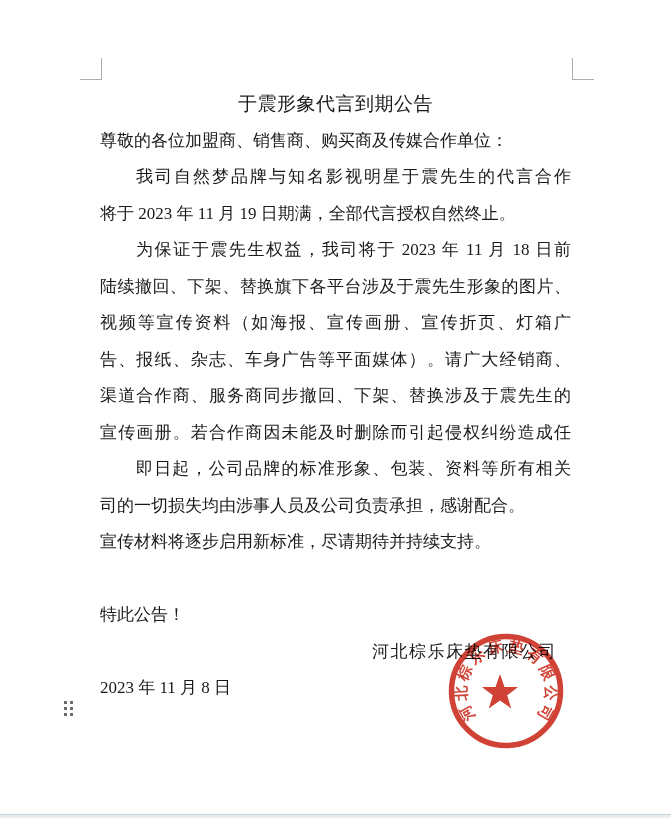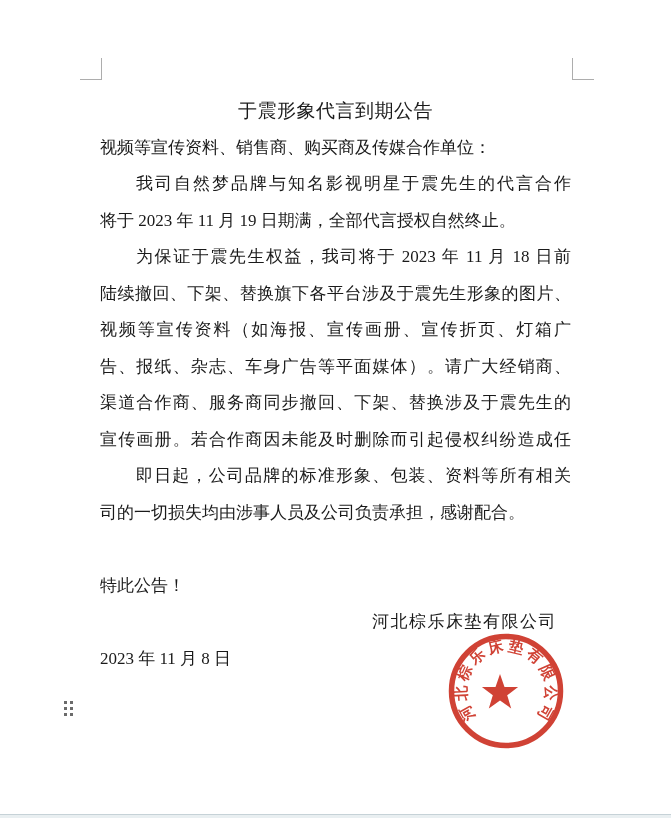--- a/index.html
+++ b/index.html
@@ -10,21 +10,21 @@
   }
   .page{position:absolute;inset:0;background:#ffffff;}
 
   
   .corner{position:absolute;width:21px;height:21px;}
   .corner.tl{left:80px;top:58px;border-right:1px solid #adadad;border-bottom:1px solid #adadad;}
   .corner.tr{left:572px;top:58px;border-left:1px solid #adadad;border-bottom:1px solid #adadad;}
 
   
   .content{
-    position:absolute;left:100px;top:93px;width:471px;
+    position:absolute;left:100px;top:86px;width:471px;
     font-size:17px;line-height:36.5px;
   }
   .line{width:471px;white-space:pre-wrap;}
   .line.title{font-size:19px;text-align:center;letter-spacing:0.5px;}
   .line.jl{text-align:justify;text-align-last:justify;}
   .line.indent{text-indent:36px;}
   .line.blank{height:36.5px;}
   .line.company{text-align:right;padding-right:14px;width:457px;letter-spacing:1.5px;}
   .line.date{padding-right:24px;width:447px;}
 
@@ -55,32 +55,33 @@
 </head>
 <body>
 
 <div class="page">
 
   <div class="corner tl"></div>
   <div class="corner tr"></div>
 
   <div class="content">
     <div class="line title">于震形象代言到期公告</div>
-    <div class="line">视频等宣传资料、销售商、购买商及传媒合作单位：</div>
+    <div class="line">尊敬的各位加盟商、销售商、购买商及传媒合作单位：</div>
 
     <div class="line jl indent">我司自然梦品牌与知名影视明星于震先生的代言合作</div>
     <div class="line">将于 2023 年 11 月 19 日期满，全部代言授权自然终止。</div>
     <div class="line jl indent">为保证于震先生权益，我司将于 2023 年 11 月 18 日前</div>
     <div class="line jl">陆续撤回、下架、替换旗下各平台涉及于震先生形象的图片、</div>
     <div class="line jl">视频等宣传资料（如海报、宣传画册、宣传折页、灯箱广</div>
     <div class="line jl">告、报纸、杂志、车身广告等平面媒体）。请广大经销商、</div>
     <div class="line jl">渠道合作商、服务商同步撤回、下架、替换涉及于震先生的</div>
     <div class="line jl">宣传画册。若合作商因未能及时删除而引起侵权纠纷造成任</div>
     <div class="line jl indent">即日起，公司品牌的标准形象、包装、资料等所有相关</div>
     <div class="line">司的一切损失均由涉事人员及公司负责承担，感谢配合。</div>
+    <div class="line">宣传材料将逐步启用新标准，尽请期待并持续支持。</div>
 
     <div class="line blank"></div>
     <div class="line">特此公告！</div>
     <div class="line company">河北棕乐床垫有限公司</div>
     <div class="line date">2023 年 11 月 8 日</div>
   </div>
 
   <svg class="seal" viewBox="0 0 120 120" aria-hidden="true">
     <circle cx="60" cy="60" r="54.5" fill="none" stroke-width="5.5" stroke="#ce382a"></circle>
     <polygon points="54,43 58.5,55.9 72.1,56.1 61.2,64.3 65.2,77.4 54,69.6 42.8,77.4 46.8,64.3 35.9,56.1 49.5,55.9" fill="#ce382a"></polygon>

